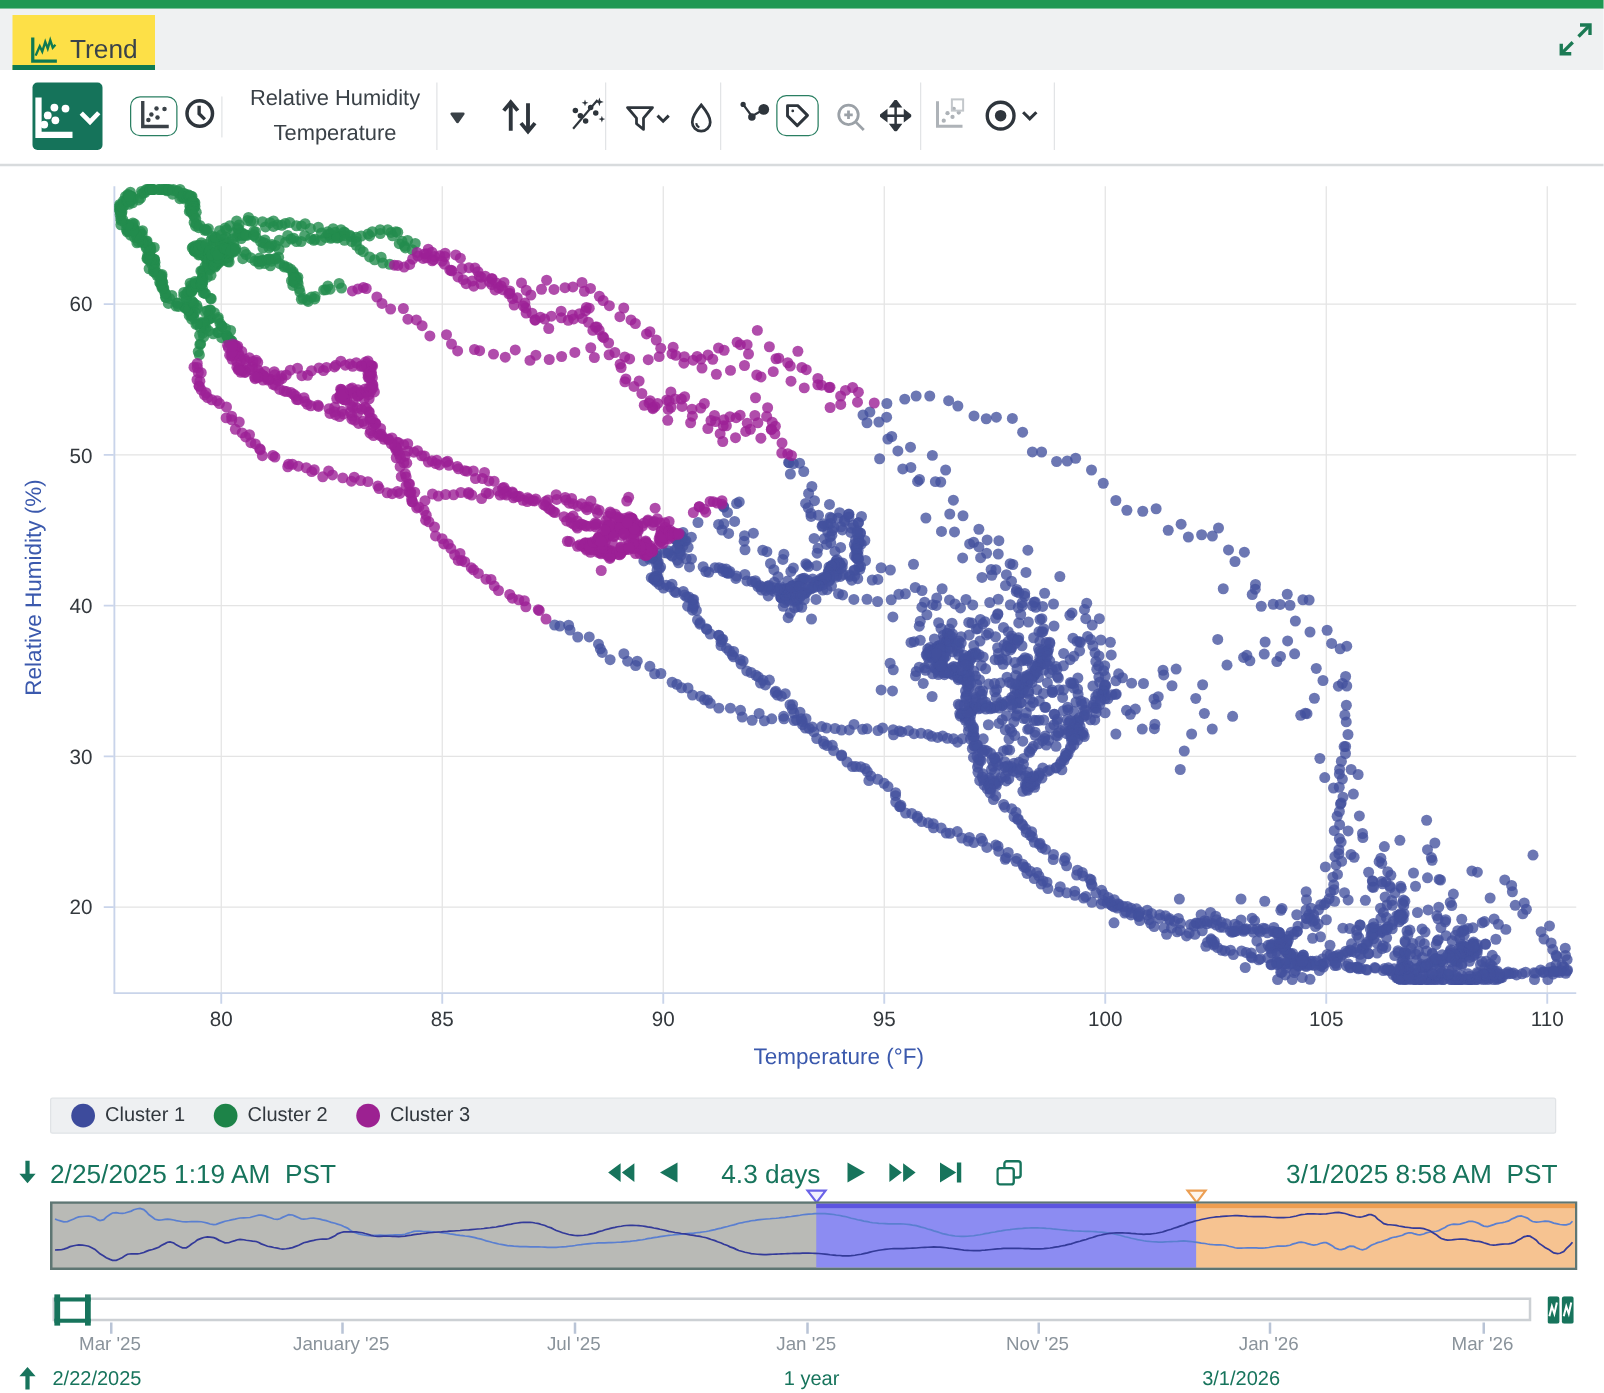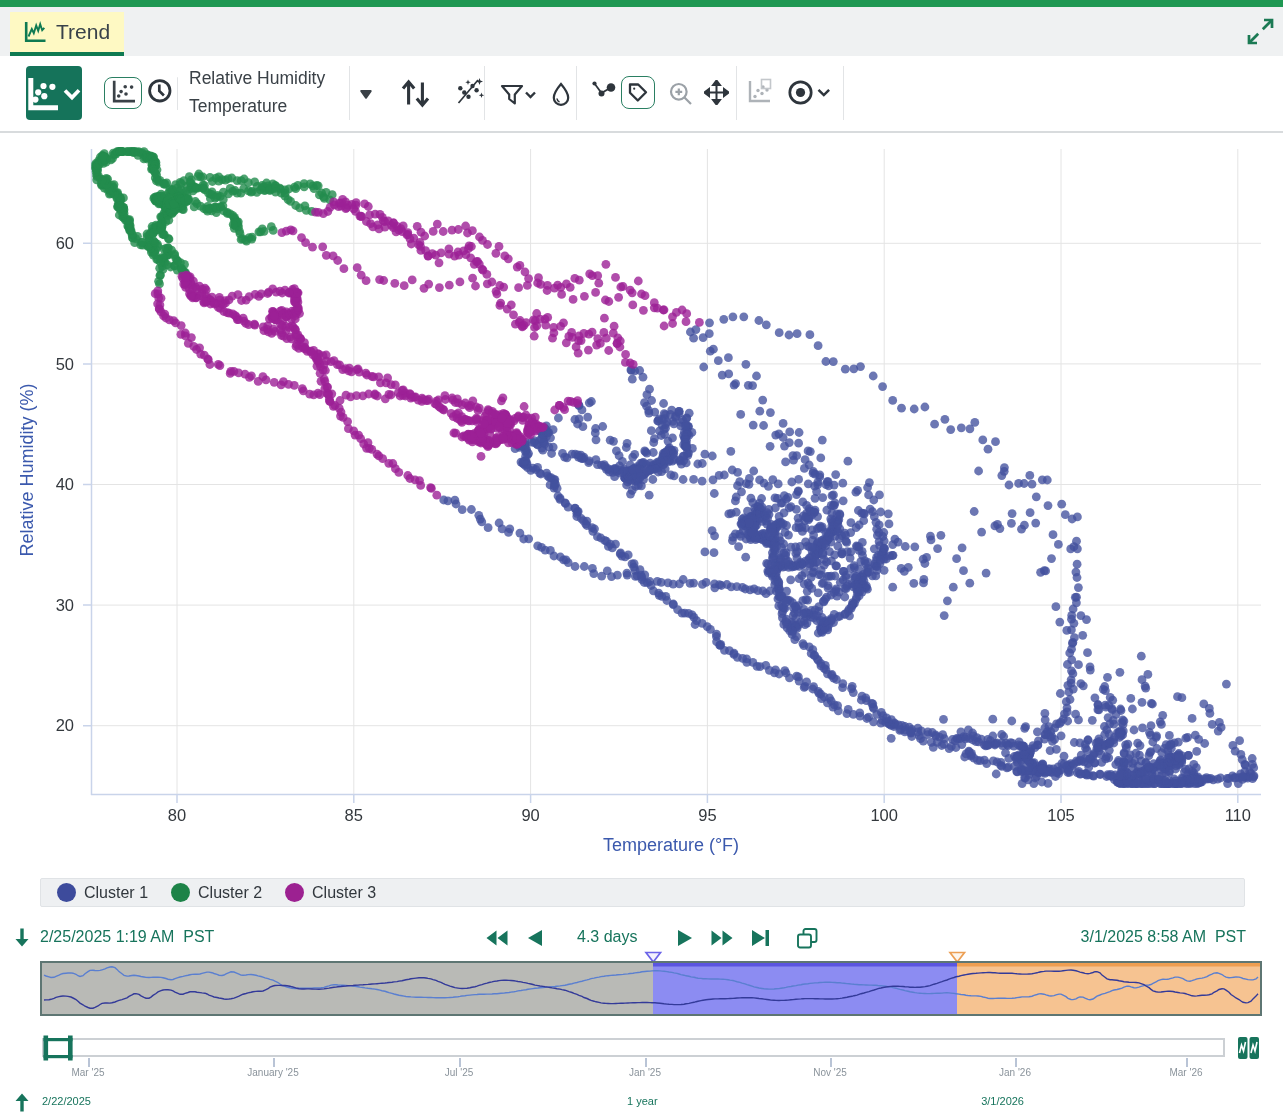--- a/index.html
+++ b/index.html
@@ -1,34 +1,34 @@
 <!DOCTYPE html>
 <html><head><meta charset="utf-8"><style>
 *{margin:0;padding:0;box-sizing:border-box}
 html,body{width:1283px;height:1114px;background:#fff;font-family:"Liberation Sans",sans-serif;overflow:hidden;position:relative}
 .abs{position:absolute}
 #topbar{left:0;top:0;width:1283px;height:7px;background:#1f9853}
 #tabrow{left:0;top:7px;width:1283px;height:49px;background:#eff1f2}
-#tab{left:10px;top:12px;width:114px;height:44px;background:#fef9c3;border-bottom:4px solid #0f7a52;display:flex;align-items:center;padding-left:13px;gap:9px}
+#tab{left:10px;top:12px;width:114px;height:44px;background:#fde047;border-bottom:4px solid #0f7a52;display:flex;align-items:flex-end;padding-left:13px;gap:9px}
 #tab span{font-size:21px;color:#39424a}
 #expand{right:9px;top:18px}
 #toolbar{left:0;top:56px;width:1283px;height:77px;background:#fff;border-bottom:2px solid #d8dbdd}
 .vdiv{position:absolute;top:66px;height:54px;width:1px;background:#e2e4e6}
 .vdiv2{position:absolute;top:77px;height:33px;width:1px;background:#e2e4e6;border-radius:2px}
 #btn1{left:26px;top:66px;width:56px;height:54px;background:#15735a;border-radius:4px}
 #btn2{left:104px;top:77px;width:38px;height:32px;background:#fff;border:1.4px solid #2a7f62;border-radius:8px}
 #btnTag{left:621px;top:76px;width:34px;height:33px;background:#fff;border:1.4px solid #2a7f62;border-radius:8px}
-.sigtxt{left:189px;top:64px;width:158px;text-align:left;font-size:17.5px;color:#3a4147;line-height:28px}
+.sigtxt{left:189px;top:64px;width:158px;text-align:center;font-size:17.5px;color:#3a4147;line-height:28px}
 #legend{left:40px;top:878px;width:1205px;height:29px;background:#eef0f2;border:1px solid #e0e3e6;border-radius:2px;display:flex;align-items:center;font-size:16px;color:#31373d}
 .lgc{width:19px;height:19px;border-radius:50%;margin-right:8px}
-#navrow{left:0;top:922px;width:1283px;height:30px;color:#17745c;font-size:16px}
+#navrow{left:0;top:922px;width:1283px;height:30px;color:#17745c;font-size:21px}
 #slider{left:42px;top:1037.5px;width:1183px;height:19.5px;background:#fff;border:2px solid #ccd0d4}
-.ticklab{position:absolute;top:1067px;font-size:10px;color:#8a939b;transform:translateX(-50%)}
+.ticklab{position:absolute;top:1067px;font-size:15px;color:#8a939b;transform:translateX(-50%)}
 .tick{position:absolute;top:1058px;height:9px;width:1.5px;background:#b9c4d6}
-#botrow{left:0;top:1090px;width:1049px;height:24px;color:#17745c;font-size:11px}
+#botrow{left:0;top:1090px;width:1049px;height:24px;color:#17745c;font-size:16px}
 #scat circle{r:4.4px}
 text{font-family:"Liberation Sans",sans-serif}
 </style></head><body>
 <div class="abs" id="topbar"></div>
 <div class="abs" id="tabrow"></div>
 <div class="abs" id="tab">
 <svg width="24" height="24" viewBox="0 0 24 24">
       <path d="M3.2 2 V20.8 H22.5" stroke="#0f7a52" stroke-width="2.6" fill="none"></path>
       <path d="M5.5 16.5 L8.8 9 L10.8 13.2 L13.2 5.5 L15.2 10.8 L17.2 4.2 L19.2 10.2 L21.3 7.8" stroke="#0f7a52" stroke-width="1.9" fill="none"></path>
     </svg>

